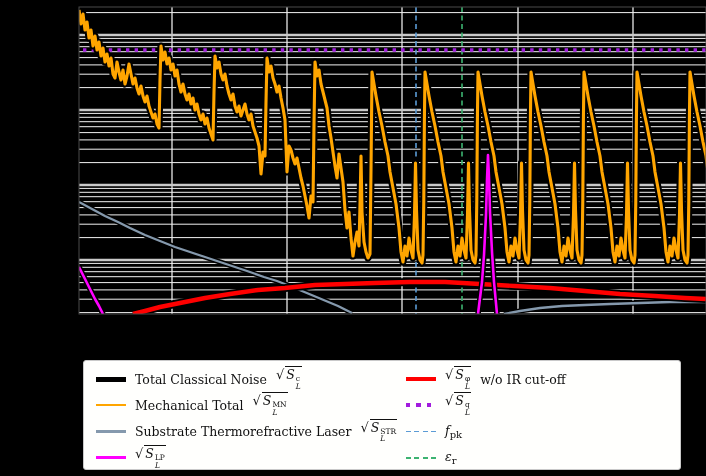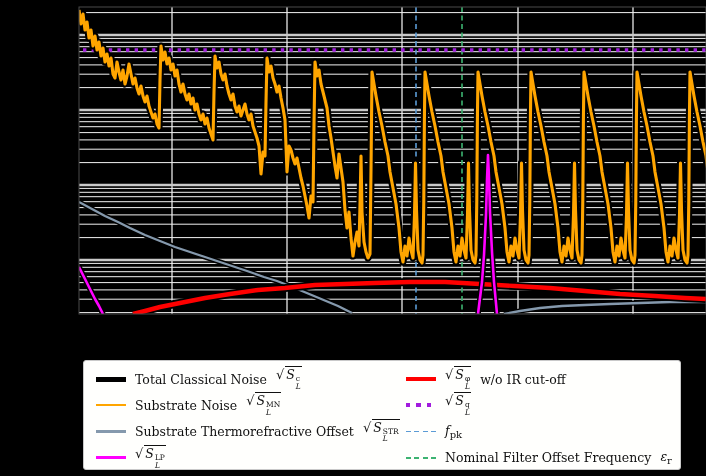--- a/index.html
+++ b/index.html
@@ -107,31 +107,31 @@
           <span class="leg-label">Total Classical Noise</span>
           <span class="math"><span class="radical">√</span><span class="radicand"><span>S</span><span class="stack">
                 <span class="s-sup">c</span>
                 <span class="s-sub">L</span>
               </span></span></span>
         </div>
         <div class="leg-item">
           <span class="swatch">
             <span class="swatch-line" style="height: 2.4px; background: rgb(255, 165, 0);"></span>
           </span>
-          <span class="leg-label">Substrate Noise</span>
+          <span class="leg-label">Mechanical Total</span>
           <span class="math"><span class="radical">√</span><span class="radicand"><span>S</span><span class="stack">
                 <span class="s-sup">MN</span>
                 <span class="s-sub">L</span>
               </span></span></span>
         </div>
         <div class="leg-item">
           <span class="swatch">
             <span class="swatch-line" style="height: 2.4px; background: rgb(133, 153, 173);"></span>
           </span>
-          <span class="leg-label">Substrate Thermorefractive Offset</span>
+          <span class="leg-label">Substrate Thermorefractive Laser</span>
           <span class="math"><span class="radical">√</span><span class="radicand"><span>S</span><span class="stack">
                 <span class="s-sup">STR</span>
                 <span class="s-sub">L</span>
               </span></span></span>
         </div>
         <div class="leg-item">
           <span class="swatch">
             <span class="swatch-line" style="height: 2.4px; background: rgb(255, 0, 255);"></span>
           </span>
           <span class="math"><span class="radical">√</span><span class="radicand"><span>S</span><span class="stack">
@@ -163,18 +163,17 @@
         <div class="leg-item">
           <span class="swatch">
             <span class="swatch-line" style="height: 1.8px; background: repeating-linear-gradient(90deg, rgb(91, 155, 213) 0px, rgb(91, 155, 213) 5px, transparent 5px, transparent 8.5px);"></span>
           </span>
           <span class="math"><span>f</span><span class="plainsub">pk</span></span>
         </div>
         <div class="leg-item">
           <span class="swatch">
             <span class="swatch-line" style="height: 1.8px; background: repeating-linear-gradient(90deg, rgb(60, 179, 113) 0px, rgb(60, 179, 113) 5px, transparent 5px, transparent 8.5px);"></span>
           </span>
-          <span class="leg-label">Nominal Filter Offset Frequency</span>
           <span class="math"><span>ε</span><span class="plainsub">r</span></span>
         </div>
       </div>
   </div>
 </div>
 
 </body></html>

